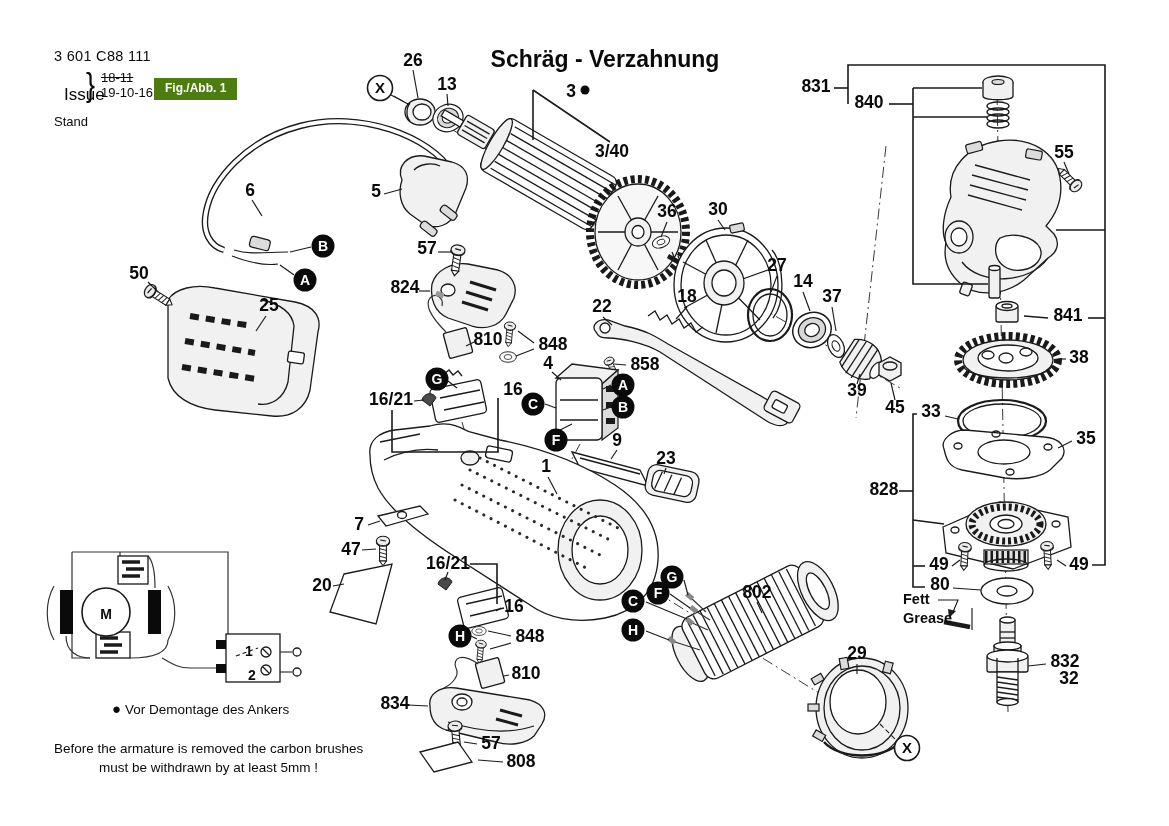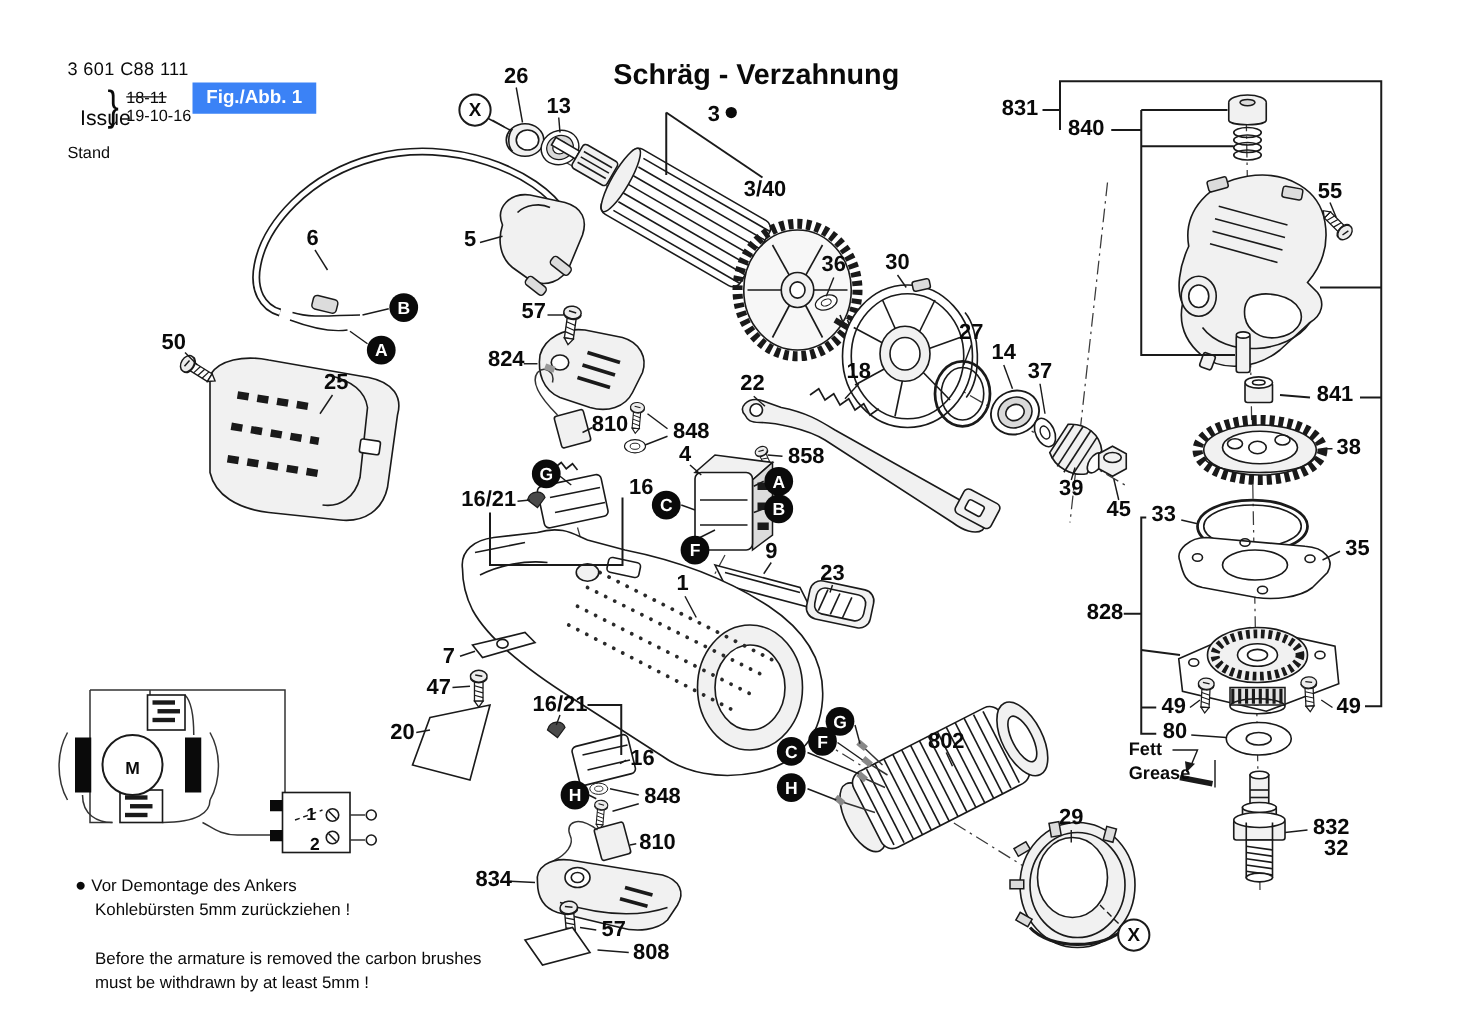--- a/index.html
+++ b/index.html
@@ -5,24 +5,24 @@
   html,body{margin:0;padding:0;background:#fff;}
   .page{position:relative;width:1169px;height:826px;background:#fff;overflow:hidden;
         font-family:"Liberation Sans",sans-serif;color:#0a0a0a;}
   .abs{position:absolute;}
   .hdr-pn{left:54px;top:48px;font-size:14.5px;letter-spacing:.3px;}
   .hdr-stand{left:54px;top:70px;font-size:13px;margin-top:44px;}
   .hdr-issue{left:64px;top:85px;font-size:17px;}
   .hdr-brace{left:86px;top:66px;font-size:27px;transform:scaleY(1.25);transform-origin:top;}
   .hdr-standv{left:101px;top:70px;font-size:13px;text-decoration:line-through;}
   .hdr-issuev{left:101px;top:85px;font-size:13px;}
-  .figbox{left:154px;top:66px;background:#3b82f6;color:#fff;font-weight:bold;font-size:15px;
+  .figbox{left:154px;top:78px;background:#4d7c0f;color:#fff;font-weight:bold;font-size:12px;
           padding:3px 11px 5px 11px;}
   .title{left:455px;top:46px;width:300px;text-align:center;font-weight:bold;font-size:23px;}
-  .note{left:60px;top:699px;font-size:13.5px;line-height:19px;}
+  .note{left:38px;top:699px;font-size:13.5px;line-height:19px;text-align:center;}
   .note .en{margin-top:20px;}
   .bullet{font-size:15px;margin-right:4px;}
   .footer{left:986px;top:716px;font-size:12.5px;line-height:14.5px;}
   svg{position:absolute;left:0;top:0;}
   svg text{font-family:"Liberation Sans",sans-serif;font-weight:bold;fill:#0a0a0a;}
   .lbl{font-size:17.5px;text-anchor:middle;}
   .lbl2{font-size:14.5px;text-anchor:start;}
   .ct{font-size:14px;fill:#fff;text-anchor:middle;}
   .ctx{font-size:15px;fill:#0a0a0a;text-anchor:middle;}
   .it{font-size:14px;text-anchor:middle;}
@@ -728,19 +728,18 @@
   <div class="abs hdr-brace">}</div>
   <div class="abs hdr-standv">18-11</div>
   <div class="abs hdr-issuev">19-10-16</div>
   <div class="abs figbox">Fig./Abb. 1</div>
   <div class="abs title">Schräg - Verzahnung</div>
 
   <div class="abs note">
     <div>
       <span class="bullet">●</span><span>Vor Demontage des Ankers</span>
     </div>
-    <div style="padding-left:16px">Kohlebürsten 5mm zurückziehen !</div>
     <div class="en" style="padding-left:16px">Before the armature is removed the carbon brushes</div>
     <div style="padding-left:16px">must be withdrawn by at least 5mm !</div>
   </div>
 
 
 </div>
 
 </body></html>

